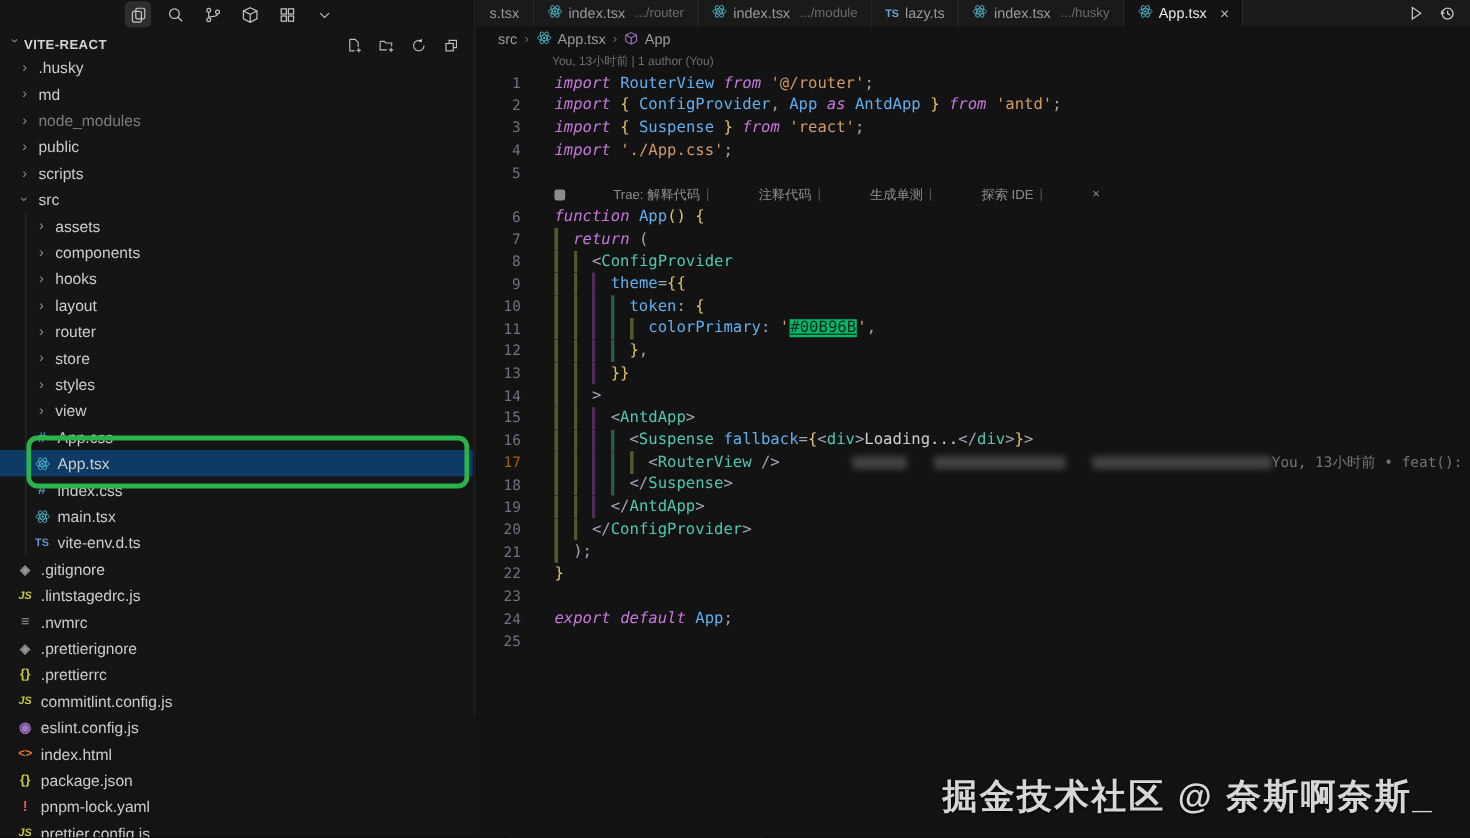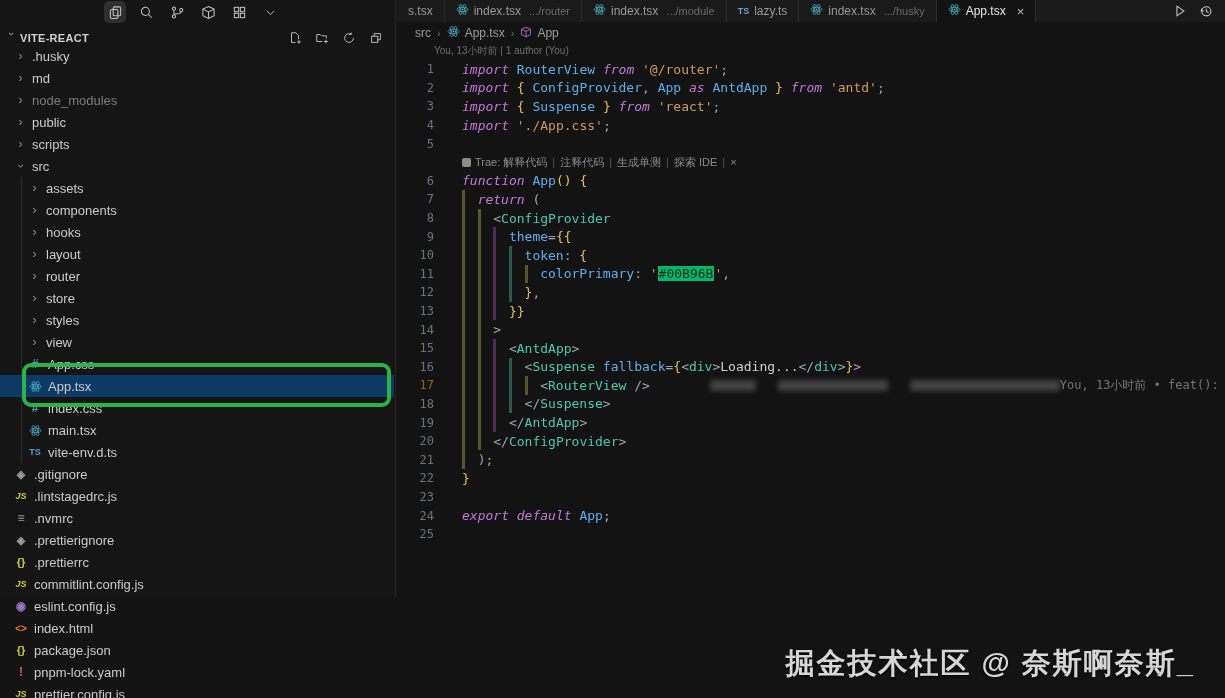--- a/index.html
+++ b/index.html
@@ -57,38 +57,38 @@
   .tab .close { margin-left:6px; color:#bdbdbd; font-size:13px; }
   .badge-ts { color:#6ca2d8; font-size:9px; font-weight:bold; }
   .tab-actions { margin-left:auto; display:flex; align-items:center; gap:12px; padding:0 12px; }
   .ta-ic { color:#c6c6c6; font-size:13px; cursor:pointer; display:flex; align-items:center; }
   .ta-ic svg { stroke:#c6c6c6; fill:none; stroke-width:1.2; }
 
   .breadcrumb { height:22px; display:flex; align-items:center; padding-left:18px; font-size:12px;
                 color:#9d9d9d; gap:6px; }
   .bc-sep { color:#6e6e6e; font-size:11px; }
   .bc-item { display:flex; align-items:center; gap:5px; cursor:pointer; }
-  .blame-header { height:15px; font-size:10px; color:#6e6e6e; padding-left:37px; }
+  .blame-header { height:15px; font-size:10px; color:#6e6e6e; padding-left:63px; }
 
   .code { position:absolute; top:60px; left:0; right:0; font-family:"DejaVu Sans Mono", monospace;
           font-size:13px; }
   .code-row { height:18.6px; display:flex; white-space:pre; align-items:center; }
   .gutter { flex:0 0 50px; text-align:right; padding-right:13px; color:#6b7280; font-size:12px; }
   .code-row.current .gutter { color:#a16207; }
   .line-content { display:flex; align-items:center; padding-left:15px; flex:1; height:100%; }
   .g { flex:0 0 2ch; height:100%; }
   .t-kw { color:#C678DD;font-style:italic; } .t-id { color:#61AFEF; } .t-str { color:#D19A66; }
   .t-brace { color:#E2C06E; } .t-tag { color:#4EC9B0; } .t-pun { color:#9DA5B4; }
   .t-pl { color:#cfcfcf; }
-  .t-swatch { background:#00B96B; color:#10261a; padding:0 1px; }
+  .t-swatch { background:#00B96B; color:#10261a; padding:0 1px;text-decoration:underline; }
   .codelens-row { height:18.6px; display:flex; align-items:center; padding-left:65px;
                   font-family:"Liberation Sans", sans-serif; font-size:11px; color:#8d8d8d; }
   .cl-logo { display:inline-block; width:9px; height:9px; background:#8d8d8d; border-radius:2px;
              margin-right:4px; }
-  .cl-item { cursor:pointer; }
+  .cl-item { cursor:pointer;margin-left:36px; }
   .cl-sep { color:#555; margin:0 5px; }
   .blur-chunk { height:11px; background:#707070; filter:blur(2.5px); opacity:.5; border-radius:2px;
                 display:inline-block; }
   .inline-blame { margin-left:auto; padding-right:14px; color:#757575; font-size:12px; }
 
   .watermark { position:absolute; right:30px; bottom:14px; font-size:29px; font-weight:600;
                color:#d6d6d6; letter-spacing:2px; text-shadow:0 1px 3px #000; }
 </style>
 </head>
 <body>

